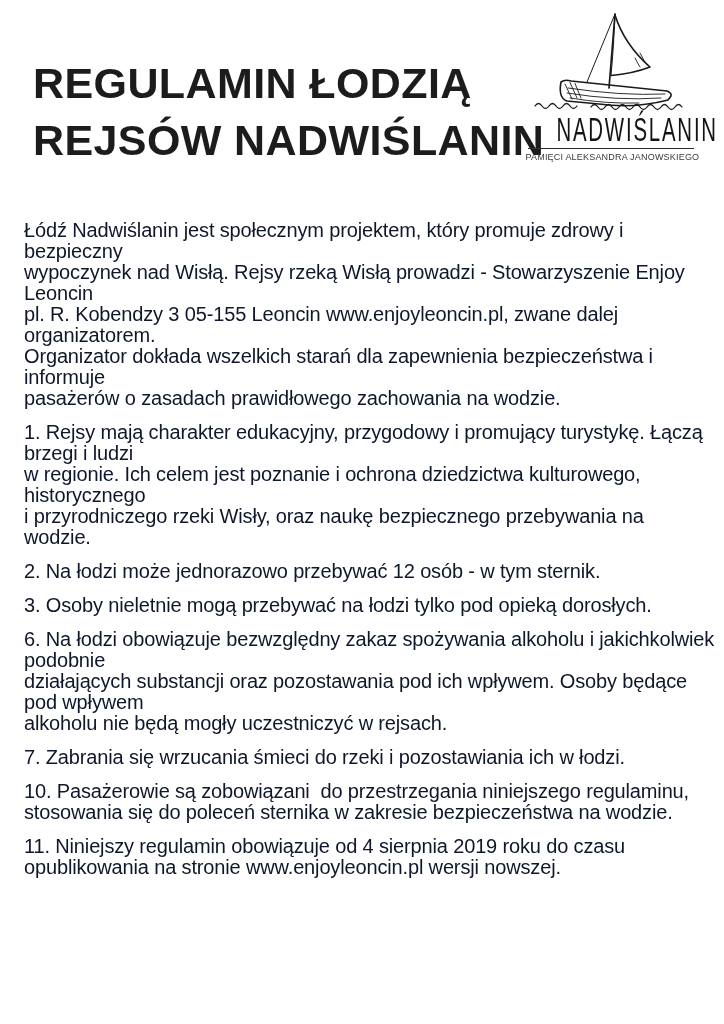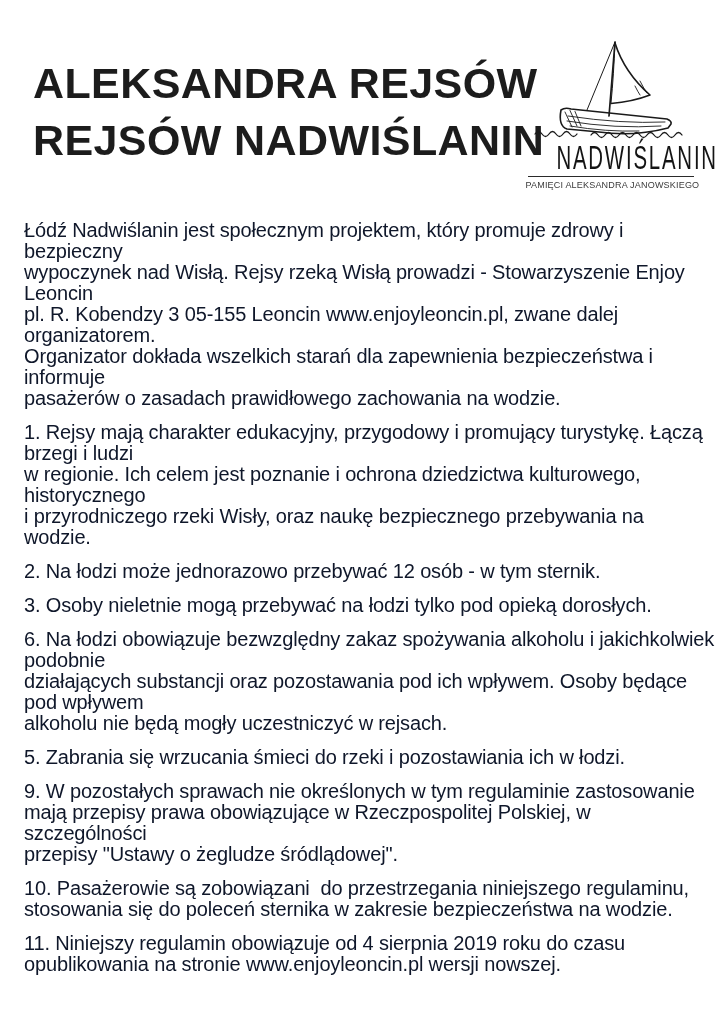--- a/index.html
+++ b/index.html
@@ -13,21 +13,21 @@
     font-family:"Liberation Sans", sans-serif;
   }
   
   .doc-title {
     position:absolute; left:33px; top:55px;
     font-size:43px; line-height:57px; font-weight:700;
     letter-spacing:0.4px; color:#1c1c1c;
   }
   .doc-title span { display:block; white-space:nowrap; }
   .logo {
-    position:absolute; top:36px; right:22px; width:182px;
+    position:absolute; top:8px; right:22px; width:182px;
     text-align:right; color:#1a1a1a;
   }
   .logo-boat { display:block; margin:0 auto; }
   .logo-wordmark {
     display:block; white-space:nowrap;
     font-size:34px; line-height:32px; font-weight:400;
     letter-spacing:3px; color:#141414;
     transform:scaleX(0.60); transform-origin:50% 50%;
     margin-top:1px;
   }
@@ -50,21 +50,21 @@
   }
   .doc-body p { margin:0 0 13px 0; white-space:pre-wrap; }
   svg path, svg line { vector-effect:non-scaling-stroke; }
 </style>
 </head>
 <body>
 
 <div class="page">
 
   <h1 class="doc-title">
-    <span>ALEKSANDRA REJSÓW</span>
+    <span>REGULAMIN ŁODZIĄ</span>
     <span>REJSÓW NADWIŚLANIN</span>
   </h1>
 
   <div class="logo">
     <svg class="logo-boat" width="180" height="104" viewBox="0 0 180 104" fill="none" stroke="#1a1a1a" stroke-linecap="round" stroke-linejoin="round">
 
       <path d="M94,6 L88,80" stroke-width="1.7"></path>
 
       <path d="M94,6 L66,74" stroke-width="1"></path>
 
@@ -89,19 +89,18 @@
     <span class="logo-rule"></span>
     <span class="logo-subtitle">PAMIĘCI ALEKSANDRA JANOWSKIEGO</span>
   </div>
 
   <main class="doc-body">
       <p>Łódź Nadwiślanin jest społecznym projektem, który promuje zdrowy i bezpieczny<br>wypoczynek nad Wisłą. Rejsy rzeką Wisłą prowadzi - Stowarzyszenie Enjoy Leoncin<br>pl. R. Kobendzy 3 05-155 Leoncin www.enjoyleoncin.pl, zwane dalej organizatorem.<br>Organizator dokłada wszelkich starań dla zapewnienia bezpieczeństwa i informuje<br>pasażerów o zasadach prawidłowego zachowania na wodzie.</p>
       <p>1. Rejsy mają charakter edukacyjny, przygodowy i promujący turystykę. Łączą brzegi i ludzi<br>w regionie. Ich celem jest poznanie i ochrona dziedzictwa kulturowego, historycznego<br>i przyrodniczego rzeki Wisły, oraz naukę bezpiecznego przebywania na wodzie.</p>
       <p>2. Na łodzi może jednorazowo przebywać 12 osób - w tym sternik.</p>
       <p>3. Osoby nieletnie mogą przebywać na łodzi tylko pod opieką dorosłych.</p>
       <p>6. Na łodzi obowiązuje bezwzględny zakaz spożywania alkoholu i jakichkolwiek podobnie<br>działających substancji oraz pozostawania pod ich wpływem. Osoby będące pod wpływem<br>alkoholu nie będą mogły uczestniczyć w rejsach.</p>
-      <p>5. Zabrania się wrzucania śmieci do rzeki i pozostawiania ich w łodzi.</p>
-      <p>9. W pozostałych sprawach nie określonych w tym regulaminie zastosowanie<br>mają przepisy prawa obowiązujące w Rzeczpospolitej Polskiej, w szczególności<br>przepisy "Ustawy o żegludze śródlądowej".</p>
+      <p>7. Zabrania się wrzucania śmieci do rzeki i pozostawiania ich w łodzi.</p>
       <p>10. Pasażerowie są zobowiązani  do przestrzegania niniejszego regulaminu,<br>stosowania się do poleceń sternika w zakresie bezpieczeństwa na wodzie.</p>
       <p>11. Niniejszy regulamin obowiązuje od 4 sierpnia 2019 roku do czasu<br>opublikowania na stronie www.enjoyleoncin.pl wersji nowszej.</p>
     </main>
 
 </div>
 
 </body></html>

